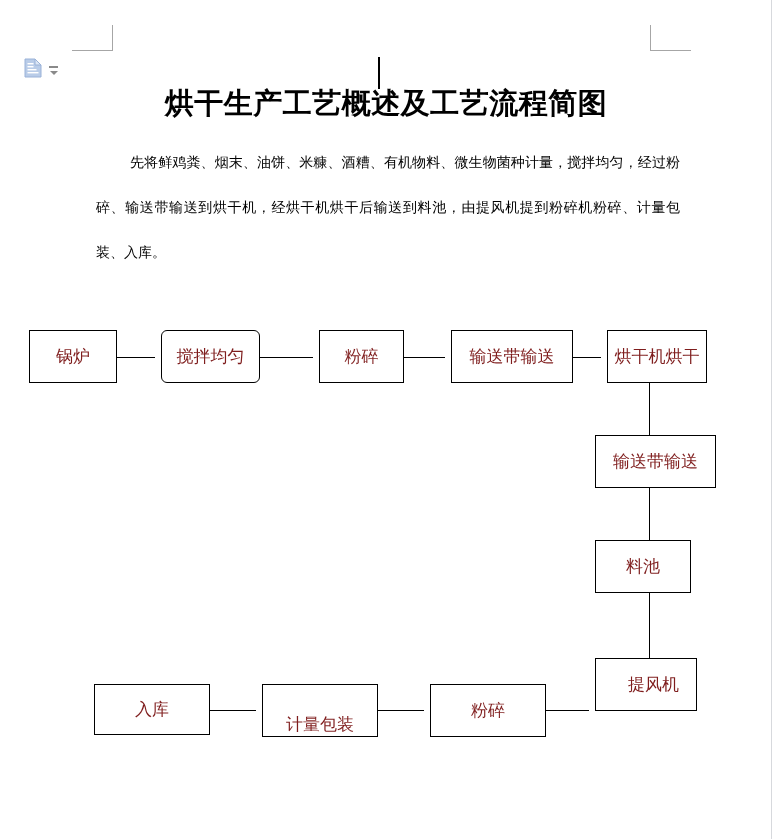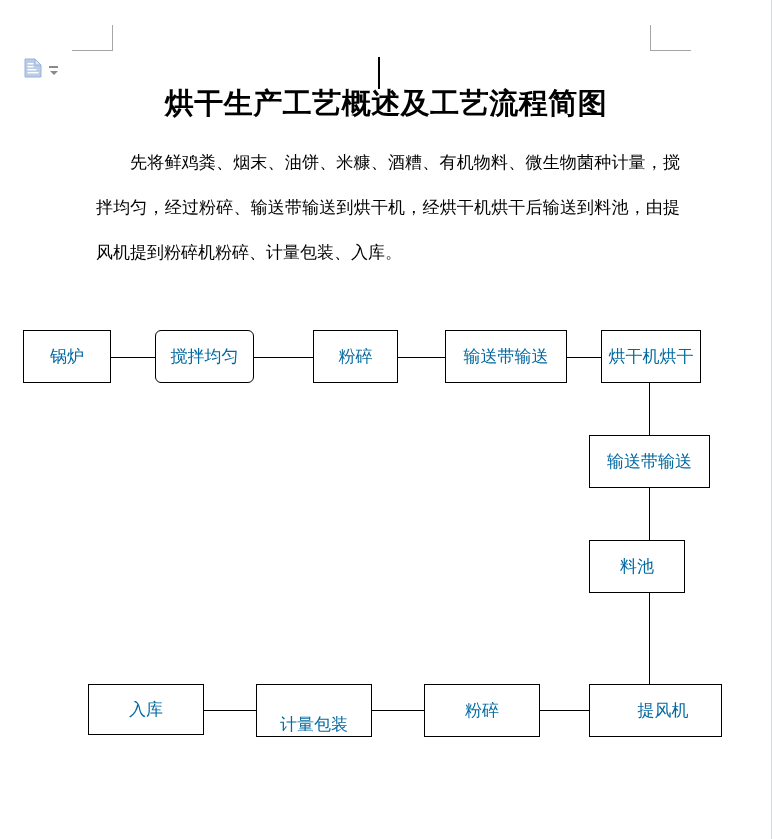--- a/index.html
+++ b/index.html
@@ -94,21 +94,21 @@
     font-size: 29px;
     font-weight: bold;
     letter-spacing: 0.5px;
     font-family: "Liberation Serif", "DejaVu Serif", serif;
   }
   #doc-body {
     position: absolute;
     left: 96px;
     top: 140px;
     width: 584px;
-    font-size: 17px;
+    font-size: 14px;
     line-height: 45px;
     text-align: justify;
     text-indent: 34px;
     font-family: "Liberation Serif", "DejaVu Serif", serif;
   }
 
   
   #flow {
     position: absolute;
     left: 0;
@@ -119,22 +119,23 @@
   .node {
     position: absolute;
     border: 1px solid #000000;
     background: #ffffff;
     box-sizing: border-box;
     display: flex;
     align-items: center;
     justify-content: center;
     font-size: 17px;
     font-family: "Liberation Serif", "DejaVu Serif", serif;
-    color: #0369a1;
+    color: #7f1d1d;
     z-index: 2;
+    margin-left: 6px;
   }
   .edge {
     position: absolute;
     background: #000000;
     z-index: 1;
   }
   .edge.h { height: 1px; }
   .edge.v { width: 1px; }
 </style>
 </head>
@@ -193,21 +194,21 @@
       </div>
       <div class="node" style="left: 601px; top: 330px; width: 100px; height: 53px;">
         <span>烘干机烘干</span>
       </div>
       <div class="node" style="left: 589px; top: 435px; width: 121px; height: 53px;">
         <span>输送带输送</span>
       </div>
       <div class="node" style="left: 589px; top: 540px; width: 96px; height: 53px;">
         <span>料池</span>
       </div>
-      <div class="node" style="left: 589px; top: 684px; width: 133px; height: 53px; padding-left: 15px;">
+      <div class="node" style="left: 589px; top: 658px; width: 102px; height: 53px; padding-left: 15px;">
         <span>提风机</span>
       </div>
       <div class="node" style="left: 424px; top: 684px; width: 116px; height: 53px;">
         <span>粉碎</span>
       </div>
       <div class="node" style="left: 256px; top: 684px; width: 116px; height: 53px; align-items: flex-end;">
         <span>计量包装</span>
       </div>
       <div class="node" style="left: 88px; top: 684px; width: 116px; height: 51px;">
         <span>入库</span>

